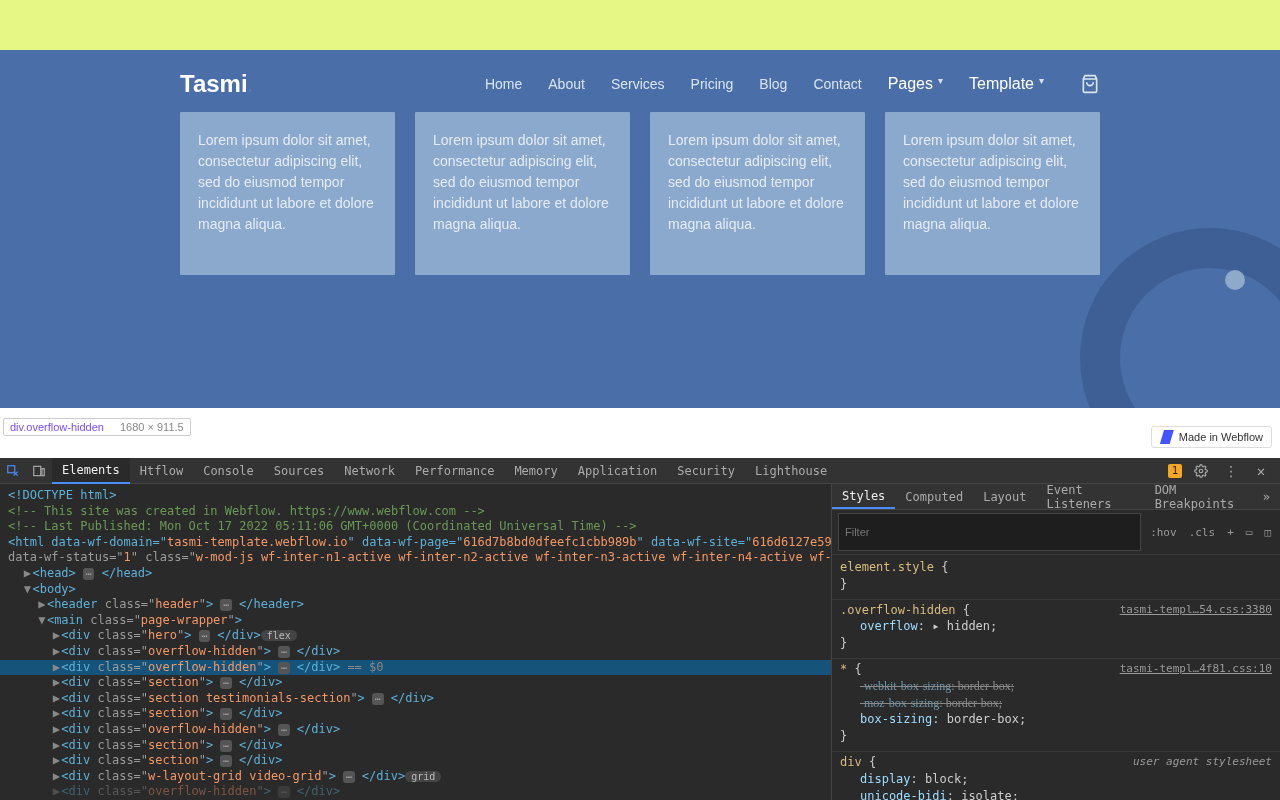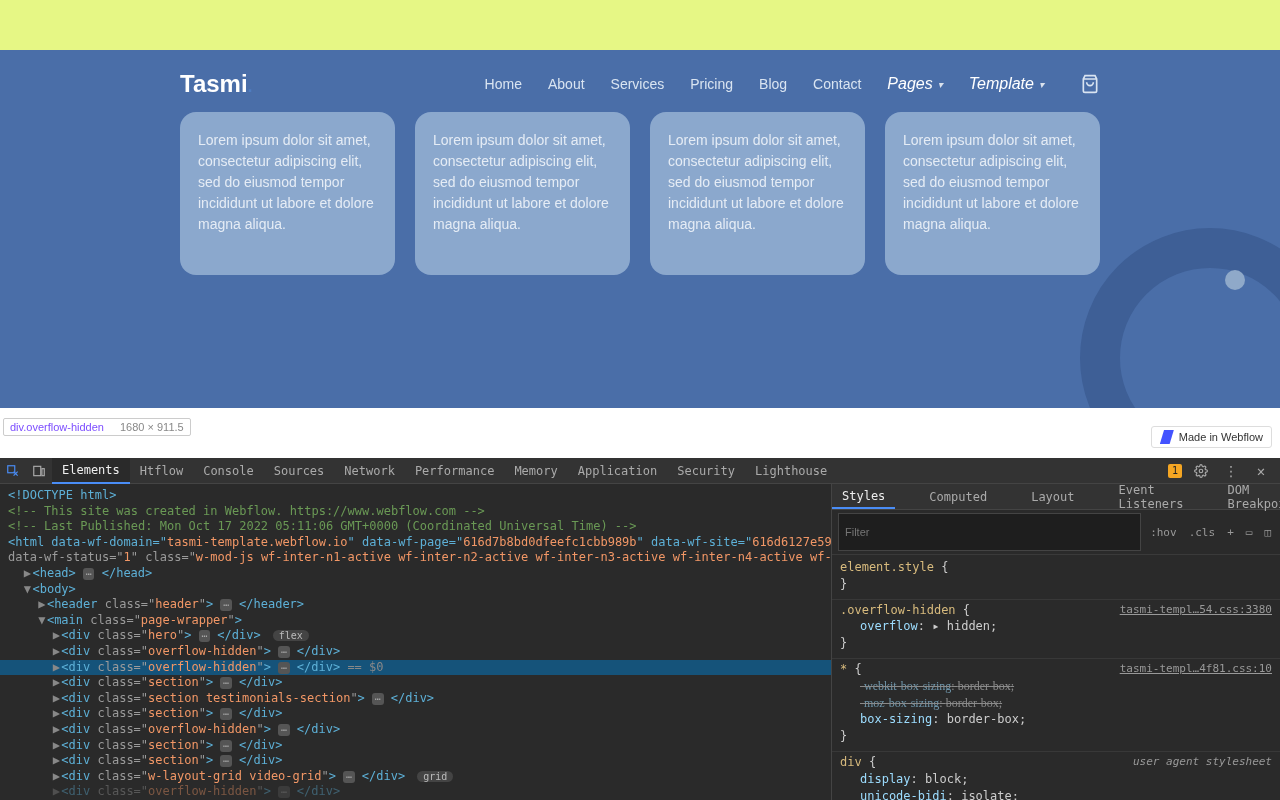--- a/index.html
+++ b/index.html
@@ -6,45 +6,45 @@
 body { font-family: -apple-system, BlinkMacSystemFont, 'Segoe UI', sans-serif; background: #e6f785; width: 1280px; height: 800px; overflow: hidden; }
 .outer-frame { position: absolute; top: 50px; left: 0; width: 1280px; height: 700px; background: #fff; }
 .page-preview { position: relative; width: 100%; height: 358px; background: #4a6ea8; overflow: hidden; }
 .circle-decor { position: absolute; right: -60px; bottom: -80px; width: 260px; height: 260px; border: 40px solid #3e5f96; border-radius: 50%; }
 .dot-decor { position: absolute; right: 35px; top: 220px; width: 20px; height: 20px; background: #8fa9c9; border-radius: 50%; }
 .site-header { display: flex; align-items: center; padding: 20px 180px 10px 180px; color: #fff; }
 .logo { font-size: 24px; font-weight: 700; color: #fff; }
 .logo .accent { color: #4f7cbf; font-size: 18px; }
 .nav { margin-left: auto; display: flex; align-items: center; gap: 26px; }
 .nav a { color: #d9e4f1; font-size: 14px; text-decoration: none; }
-.nav-dropdown { display: flex; align-items: center; gap: 5px; font-style: italic; }
+.nav-dropdown { display: flex; align-items: flex-start; gap: 5px; }
 .chev { font-size: 10px; opacity: 0.8; }
 .cart-icon { width: 20px; height: 20px; margin-left: 10px; }
 .cart-icon svg { stroke: #d9e4f1; fill: none; stroke-width: 2; }
 .card-row { display: flex; gap: 20px; padding: 4px 180px 0 180px; position: relative; z-index: 2; }
-.card { flex: 1; background: #8ba8cd; border-radius: 16px; padding: 18px 18px 40px 18px; color: #e5ecf5; font-size: 14px; line-height: 1.5; }
+.card { flex: 1; background: #8ba8cd; border-radius: 1px; padding: 18px 18px 40px 18px; color: #e5ecf5; font-size: 14px; line-height: 1.5; }
 .hover-tip { position: absolute; left: 3px; top: 368px; background: #fff; border: 1px solid #ccc; padding: 2px 6px; font-size: 11px; border-radius: 2px; display: flex; gap: 16px; align-items: flex-end; }
 .hover-tip .sel { color: #7c4dff; font-weight: 500; }
 .hover-tip .dim { color: #888; }
 .webflow-badge { position: absolute; right: 8px; top: 376px; background: #fff; border: 1px solid #ddd; border-radius: 3px; padding: 3px 8px; font-size: 11px; display: flex; align-items: center; gap: 5px; color: #333; }
 .wf-logo { width: 14px; height: 14px; background: #4353ff; clip-path: polygon(30% 0, 100% 0, 70% 100%, 0 100%); }
 
 
 .devtools { position: absolute; top: 408px; left: 0; width: 1280px; height: 345px; background: #f97316; color: #ccc; font-family: Menlo, Consolas, monospace; font-size: 12px; display: flex; flex-direction: column; }
 .dt-tabs { display: flex; align-items: center; background: #333; height: 26px; border-bottom: 1px solid #444; }
 .dt-tool-btn { width: 26px; height: 26px; display: flex; align-items: center; justify-content: center; color: #aaa; cursor: pointer; }
 .dt-tool-btn.active { color: #4a8df6; }
 .dt-tab { padding: 0 10px; height: 26px; display: flex; align-items: center; color: #aaa; cursor: pointer; font-size: 12px; }
 .dt-tab.active { color: #eee; border-bottom: 2px solid #4a8df6; background: #2a2a2a; }
 .dt-right-tools { margin-left: auto; display: flex; align-items: center; gap: 4px; padding-right: 6px; }
 .issue-badge { background: #f5a623; color: #222; width: 14px; height: 14px; border-radius: 2px; font-size: 10px; display: flex; align-items: center; justify-content: center; margin-right: 2px; }
 .dt-split { display: flex; flex: 1; overflow: hidden; }
 .dt-dom { flex: 1; overflow: auto; padding: 4px 0; background: #2a2a2a; line-height: 1.3; }
 .dt-styles { width: 449px; background: #2a2a2a; border-left: 1px solid #444; display: flex; flex-direction: column; }
-.dt-styles-tabs { display: flex; height: 26px; border-bottom: 1px solid #444; background: #333; gap: 24px; }
+.dt-styles-tabs { display: flex; height: 26px; border-bottom: 1px solid #444; background: #333; }
 .dt-styles-tab { padding: 0 10px; display: flex; align-items: center; color: #aaa; cursor: pointer; font-size: 12px; }
 .dt-styles-tab.active { color: #eee; border-bottom: 2px solid #4a8df6; }
 .dt-styles-toolbar { display: flex; align-items: center; padding: 3px 6px; gap: 6px; border-bottom: 1px solid #3a3a3a; }
 .filter-input { flex: 1; background: #1e1e1e; border: 1px solid #444; color: #ccc; padding: 18px 6px; font-size: 11px; height: 20px; }
 .tb-btn { color: #999; font-size: 11px; padding: 0 3px; cursor: pointer; }
 .dt-styles-body { flex: 1; overflow: auto; padding: 2px 0; line-height: 1.4; }
 .rule { padding: 2px 8px 6px 8px; border-bottom: 1px solid #383838; position: relative; }
 .rule .src { position: absolute; right: 8px; top: 2px; color: #999; text-decoration: underline; font-size: 11px; }
 .sel-txt { color: #d7ba7d; }
 .brace { color: #ccc; }
@@ -54,21 +54,21 @@
 
 
 .dom-line { white-space: pre; padding: 0 4px 0 8px; }
 .dom-line.selected { background: #15537a; color: #fff; }
 .dom-line .arrow { display: inline-block; width: 10px; text-align: center; color: #888; cursor: pointer; }
 .tag { color: #5db0d7; }
 .attr { color: #9b9b9b; }
 .attr-val { color: #f29766; }
 .cmt { color: #6a9955; }
 .ellip { background: #555; color: #aaa; border-radius: 3px; padding: 0 3px; font-size: 9px; display: inline-block; line-height: 12px; }
-.badge-inline { background: #444; color: #bbb; border-radius: 8px; padding: 0 6px; font-size: 10px; margin-left: 12px; }
+.badge-inline { background: #444; color: #bbb; border-radius: 8px; padding: 0 6px; font-size: 10px; margin-left: 0; }
 .eqsel { color: #888; }
 </style>
 </head>
 <body>
 
 <div class="outer-frame">
   <div class="page-preview">
     <div class="circle-decor"></div>
     <div class="dot-decor"></div>
     <div class="site-header">

